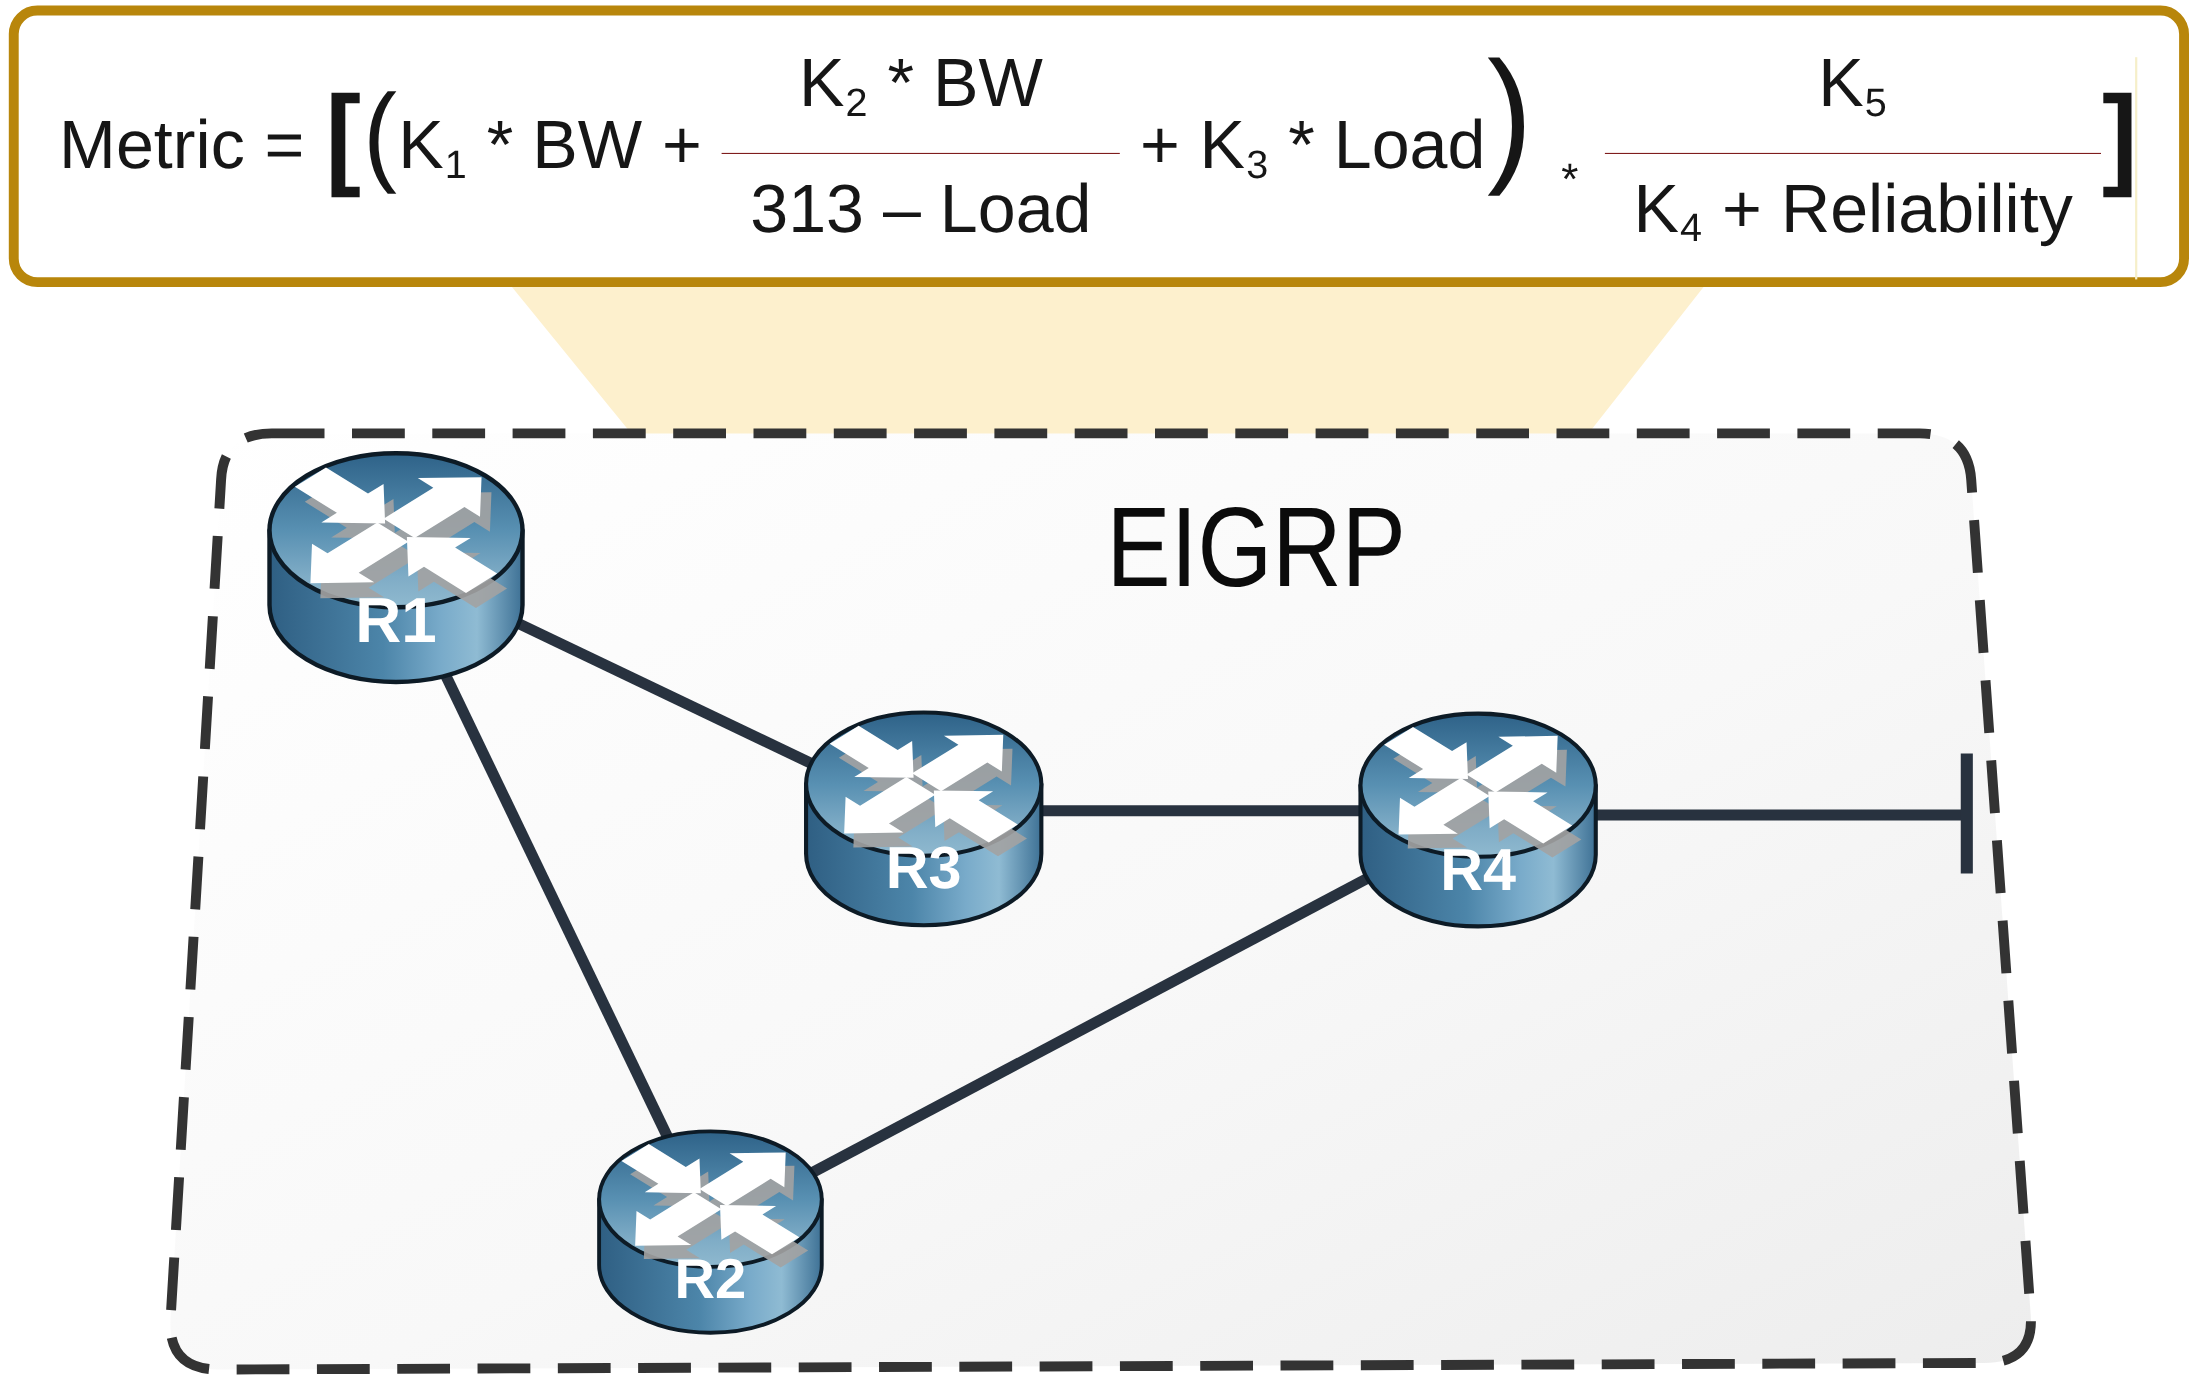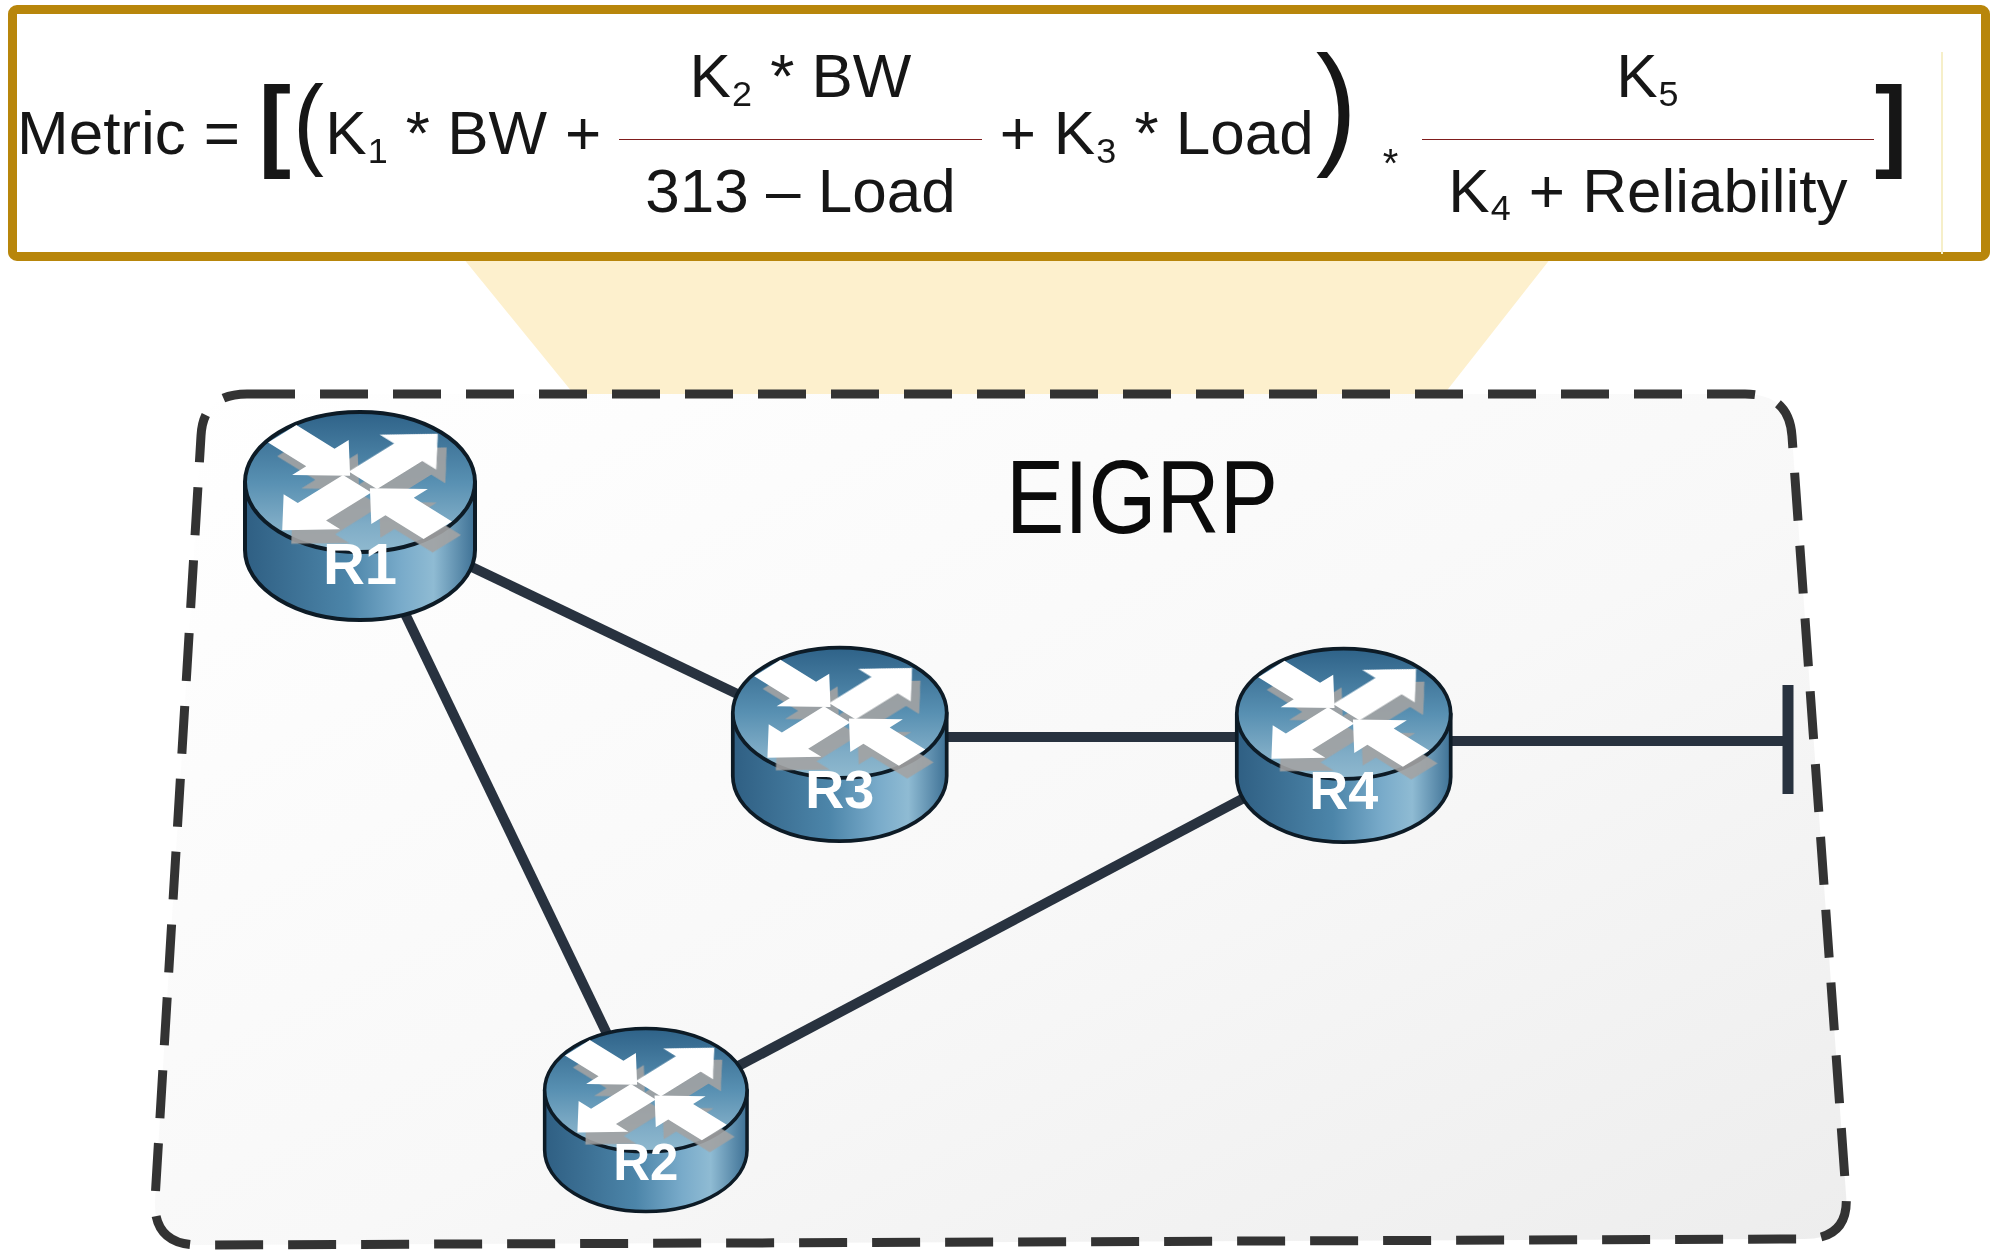--- a/index.html
+++ b/index.html
@@ -8,23 +8,23 @@
     width:1998px;height:1255px;
     background:#ffffff;
     overflow:hidden;
     font-family:"Liberation Sans",sans-serif;
   }
   
   .formula-box{
     position:absolute;left:8px;top:5px;width:1982px;height:256px;
     box-sizing:border-box;
     border:9px solid #B8860B;
-    border-radius:9px;
+    border-radius:26px;
     background:#ffffff;
-    display:flex;align-items:center;justify-content:flex-start;
+    display:flex;align-items:center;justify-content:center;
     z-index:2;
   }
   .frow{
     display:flex;align-items:center;justify-content:center;
     flex-wrap:nowrap;white-space:nowrap;
     font-size:62px;color:#161616;line-height:1;
   }
   .txt{white-space:pre;}
   .op{margin:0 18px;white-space:pre;}
   .sb{font-size:.58em;position:relative;top:.24em;padding:0 1px;}

